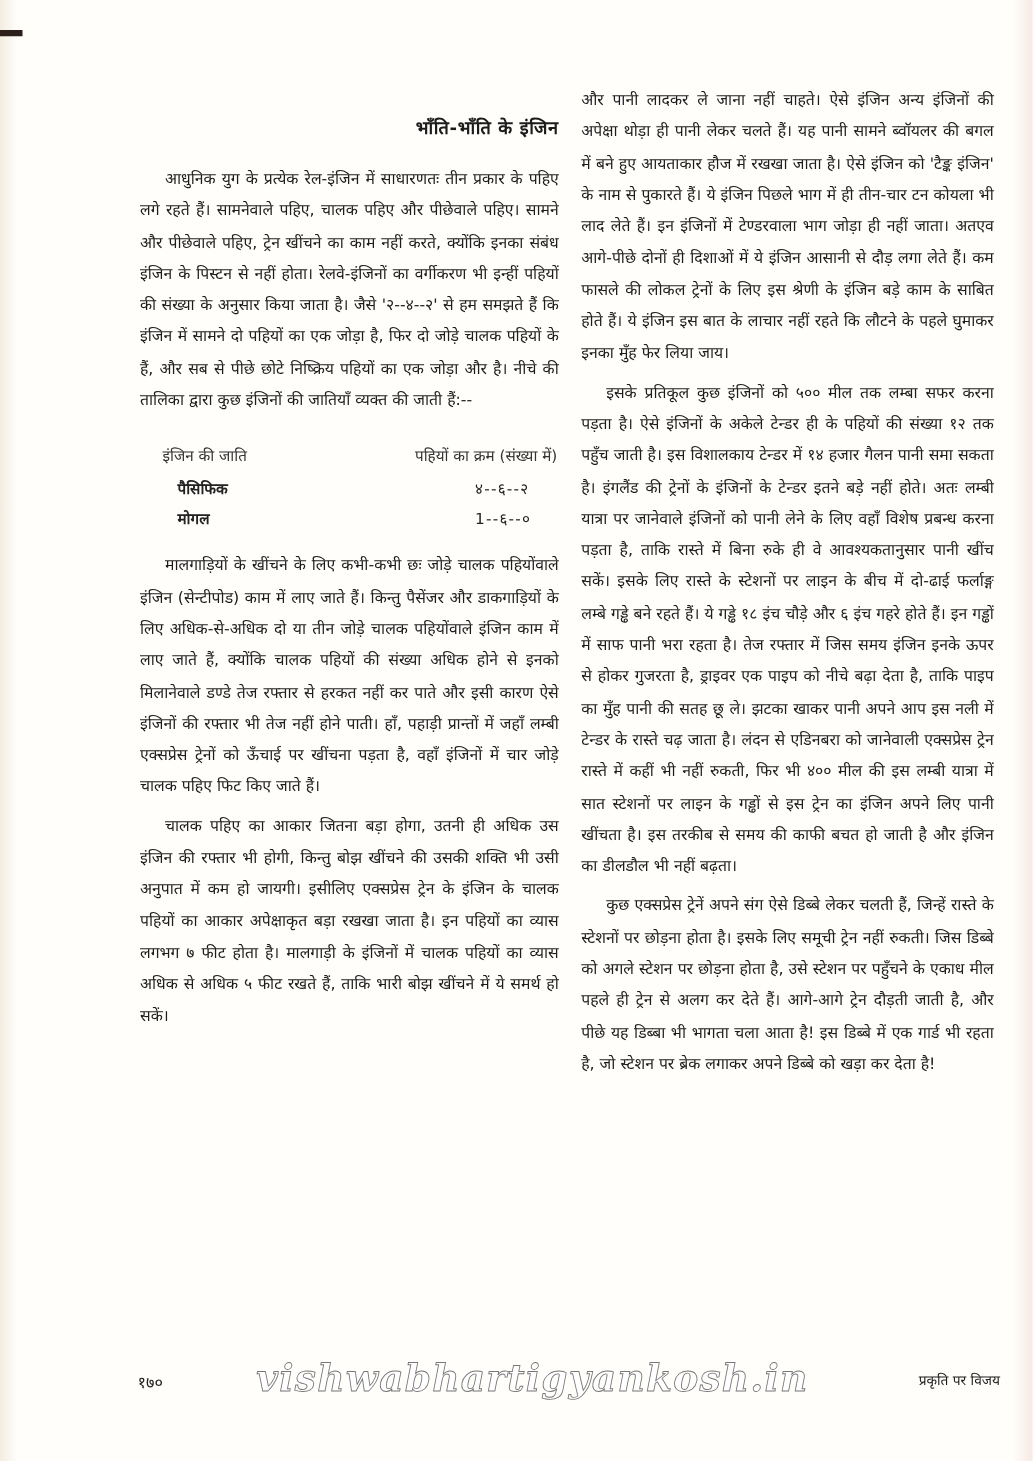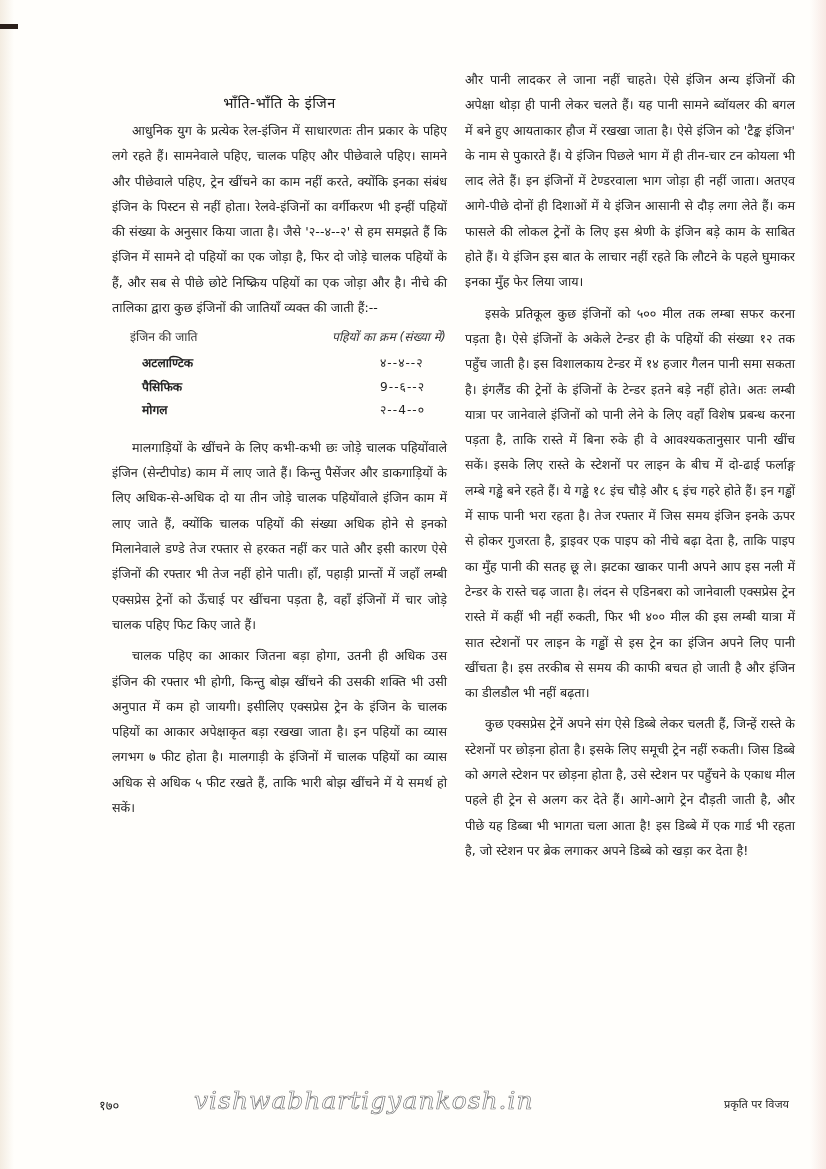--- a/index.html
+++ b/index.html
@@ -19,42 +19,42 @@
   }
   .corner-mark {
     position:absolute; left:0; top:24px; width:18px; height:5px; background:#2a1f1a;
   }
   .col {
     position:absolute; font-size:12.6px; line-height:25.3px; text-align:justify;
   }
   .col-left { left:112px; top:92px; width:335px; }
   .col-right { left:465px; top:67px; width:330px; }
   .title {
-    text-align:center; font-size:14.5px; font-weight:normal; margin:0 0 4px 0;
+    text-align:right; font-size:14.5px; font-weight:bold; margin:0 0 16px 0;
     letter-spacing:0.5px; line-height:22px;
   }
   p { margin:0 0 6px 0; text-indent:20px; }
   p.cont { text-indent:0; }
   table.engine-table {
-    border-collapse:collapse; margin:6px 0 12px 18px; font-size:12.2px;
+    border-collapse:collapse; margin:22px 0 12px 18px; font-size:12.2px;
   }
   table.engine-table th {
     font-weight:normal; text-align:left; padding:0 0 4px 0; line-height:22px; color:#333;
   }
-  table.engine-table th.c2 { padding-left:40px;font-style:italic; }
+  table.engine-table th.c2 { padding-left:40px; }
   table.engine-table td { line-height:23.5px; padding:0; font-weight:bold; color:#222; }
   table.engine-table td.name { padding-left:12px; width:150px; }
   table.engine-table td.seq { padding-left:88px; font-weight:normal; letter-spacing:1px; }
   .footer {
-    position:absolute; top:1090px; left:99px; width:690px; height:30px;
+    position:absolute; top:1090px; left:110px; width:690px; height:30px;
   }
   .page-no { position:absolute; left:0; top:6px; font-size:13px; }
   .watermark {
     position:absolute; left:95px; top:-4px; font-family:"DejaVu Serif", serif;
-    font-style:italic; font-size:25px; color:#fff; letter-spacing:1px;
+    font-style:italic; font-size:30px; color:#fff; letter-spacing:1px;font-weight:bold;
     -webkit-text-stroke:0.7px #777;
   }
   .book-title { position:absolute; right:0; top:6px; font-size:11px; }
 </style>
 </head>
 <body>
 
 <div class="page-edge-left"></div>
 <div class="page-edge-right"></div>
 <div class="corner-mark"></div>
@@ -65,30 +65,26 @@
 
   <table class="engine-table">
     <thead>
       <tr>
         <th>इंजिन की जाति</th>
         <th class="c2">पहियों का क्रम (संख्या में)</th>
       </tr>
     </thead>
     <tbody>
       <tr>
-        <td class="name">अटलाण्टिक</td>
-        <td class="seq">४--४--२</td>
-      </tr>
-      <tr>
         <td class="name">पैसिफिक</td>
-        <td class="seq">9--६--२</td>
+        <td class="seq">४--६--२</td>
       </tr>
       <tr>
         <td class="name">मोगल</td>
-        <td class="seq">२--4--०</td>
+        <td class="seq">1--६--०</td>
       </tr>
     </tbody>
   </table>
 
   <p>मालगाड़ियों के खींचने के लिए कभी-कभी छः जोड़े चालक पहियोंवाले इंजिन (सेन्टीपोड) काम में लाए जाते हैं। किन्तु पैसेंजर और डाकगाड़ियों के लिए अधिक-से-अधिक दो या तीन जोड़े चालक पहियोंवाले इंजिन काम में लाए जाते हैं, क्योंकि चालक पहियों की संख्या अधिक होने से इनको मिलानेवाले डण्डे तेज रफ्तार से हरकत नहीं कर पाते और इसी कारण ऐसे इंजिनों की रफ्तार भी तेज नहीं होने पाती। हाँ, पहाड़ी प्रान्तों में जहाँ लम्बी एक्सप्रेस ट्रेनों को ऊँचाई पर खींचना पड़ता है, वहाँ इंजिनों में चार जोड़े चालक पहिए फिट किए जाते हैं।</p>
   <p>चालक पहिए का आकार जितना बड़ा होगा, उतनी ही अधिक उस इंजिन की रफ्तार भी होगी, किन्तु बोझ खींचने की उसकी शक्ति भी उसी अनुपात में कम हो जायगी। इसीलिए एक्सप्रेस ट्रेन के इंजिन के चालक पहियों का आकार अपेक्षाकृत बड़ा रखखा जाता है। इन पहियों का व्यास लगभग ७ फीट होता है। मालगाड़ी के इंजिनों में चालक पहियों का व्यास अधिक से अधिक ५ फीट रखते हैं, ताकि भारी बोझ खींचने में ये समर्थ हो सकें।</p>
 </div>
 
 <div class="col col-right">
   <p class="cont">और पानी लादकर ले जाना नहीं चाहते। ऐसे इंजिन अन्य इंजिनों की अपेक्षा थोड़ा ही पानी लेकर चलते हैं। यह पानी सामने ब्वॉयलर की बगल में बने हुए आयताकार हौज में रखखा जाता है। ऐसे इंजिन को 'टैङ्क इंजिन' के नाम से पुकारते हैं। ये इंजिन पिछले भाग में ही तीन-चार टन कोयला भी लाद लेते हैं। इन इंजिनों में टेण्डरवाला भाग जोड़ा ही नहीं जाता। अतएव आगे-पीछे दोनों ही दिशाओं में ये इंजिन आसानी से दौड़ लगा लेते हैं। कम फासले की लोकल ट्रेनों के लिए इस श्रेणी के इंजिन बड़े काम के साबित होते हैं। ये इंजिन इस बात के लाचार नहीं रहते कि लौटने के पहले घुमाकर इनका मुँह फेर लिया जाय।</p>

